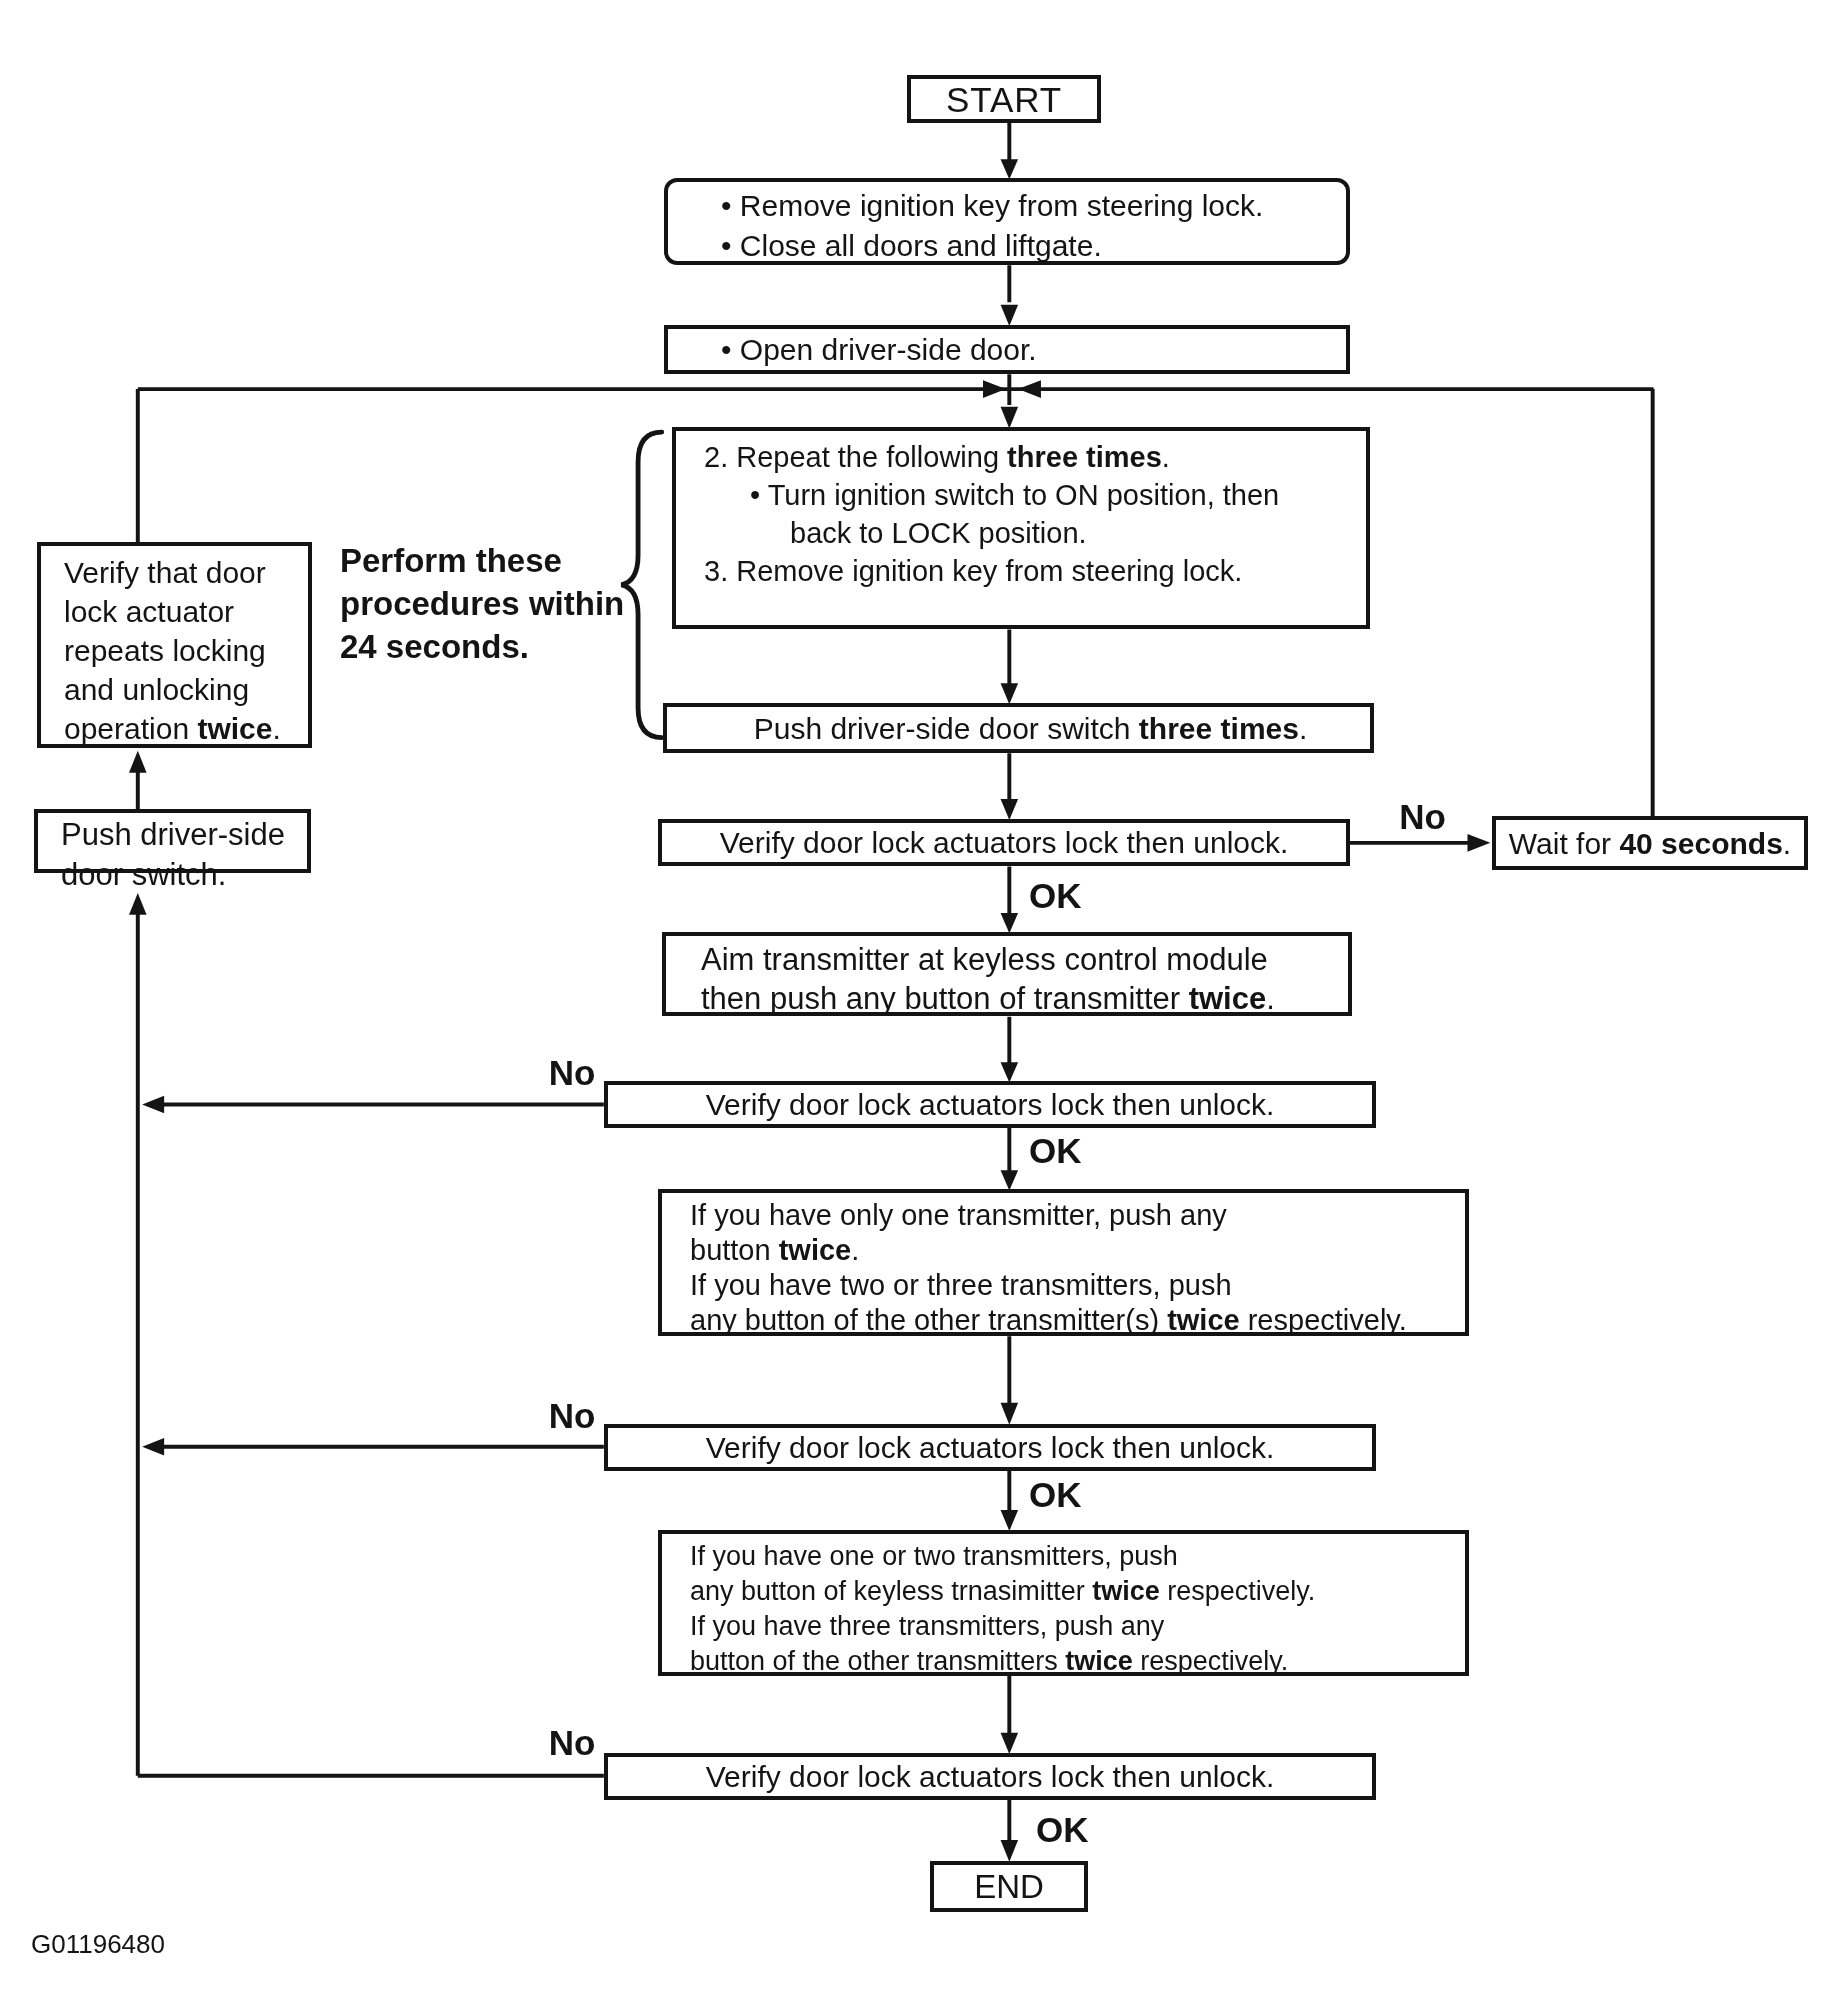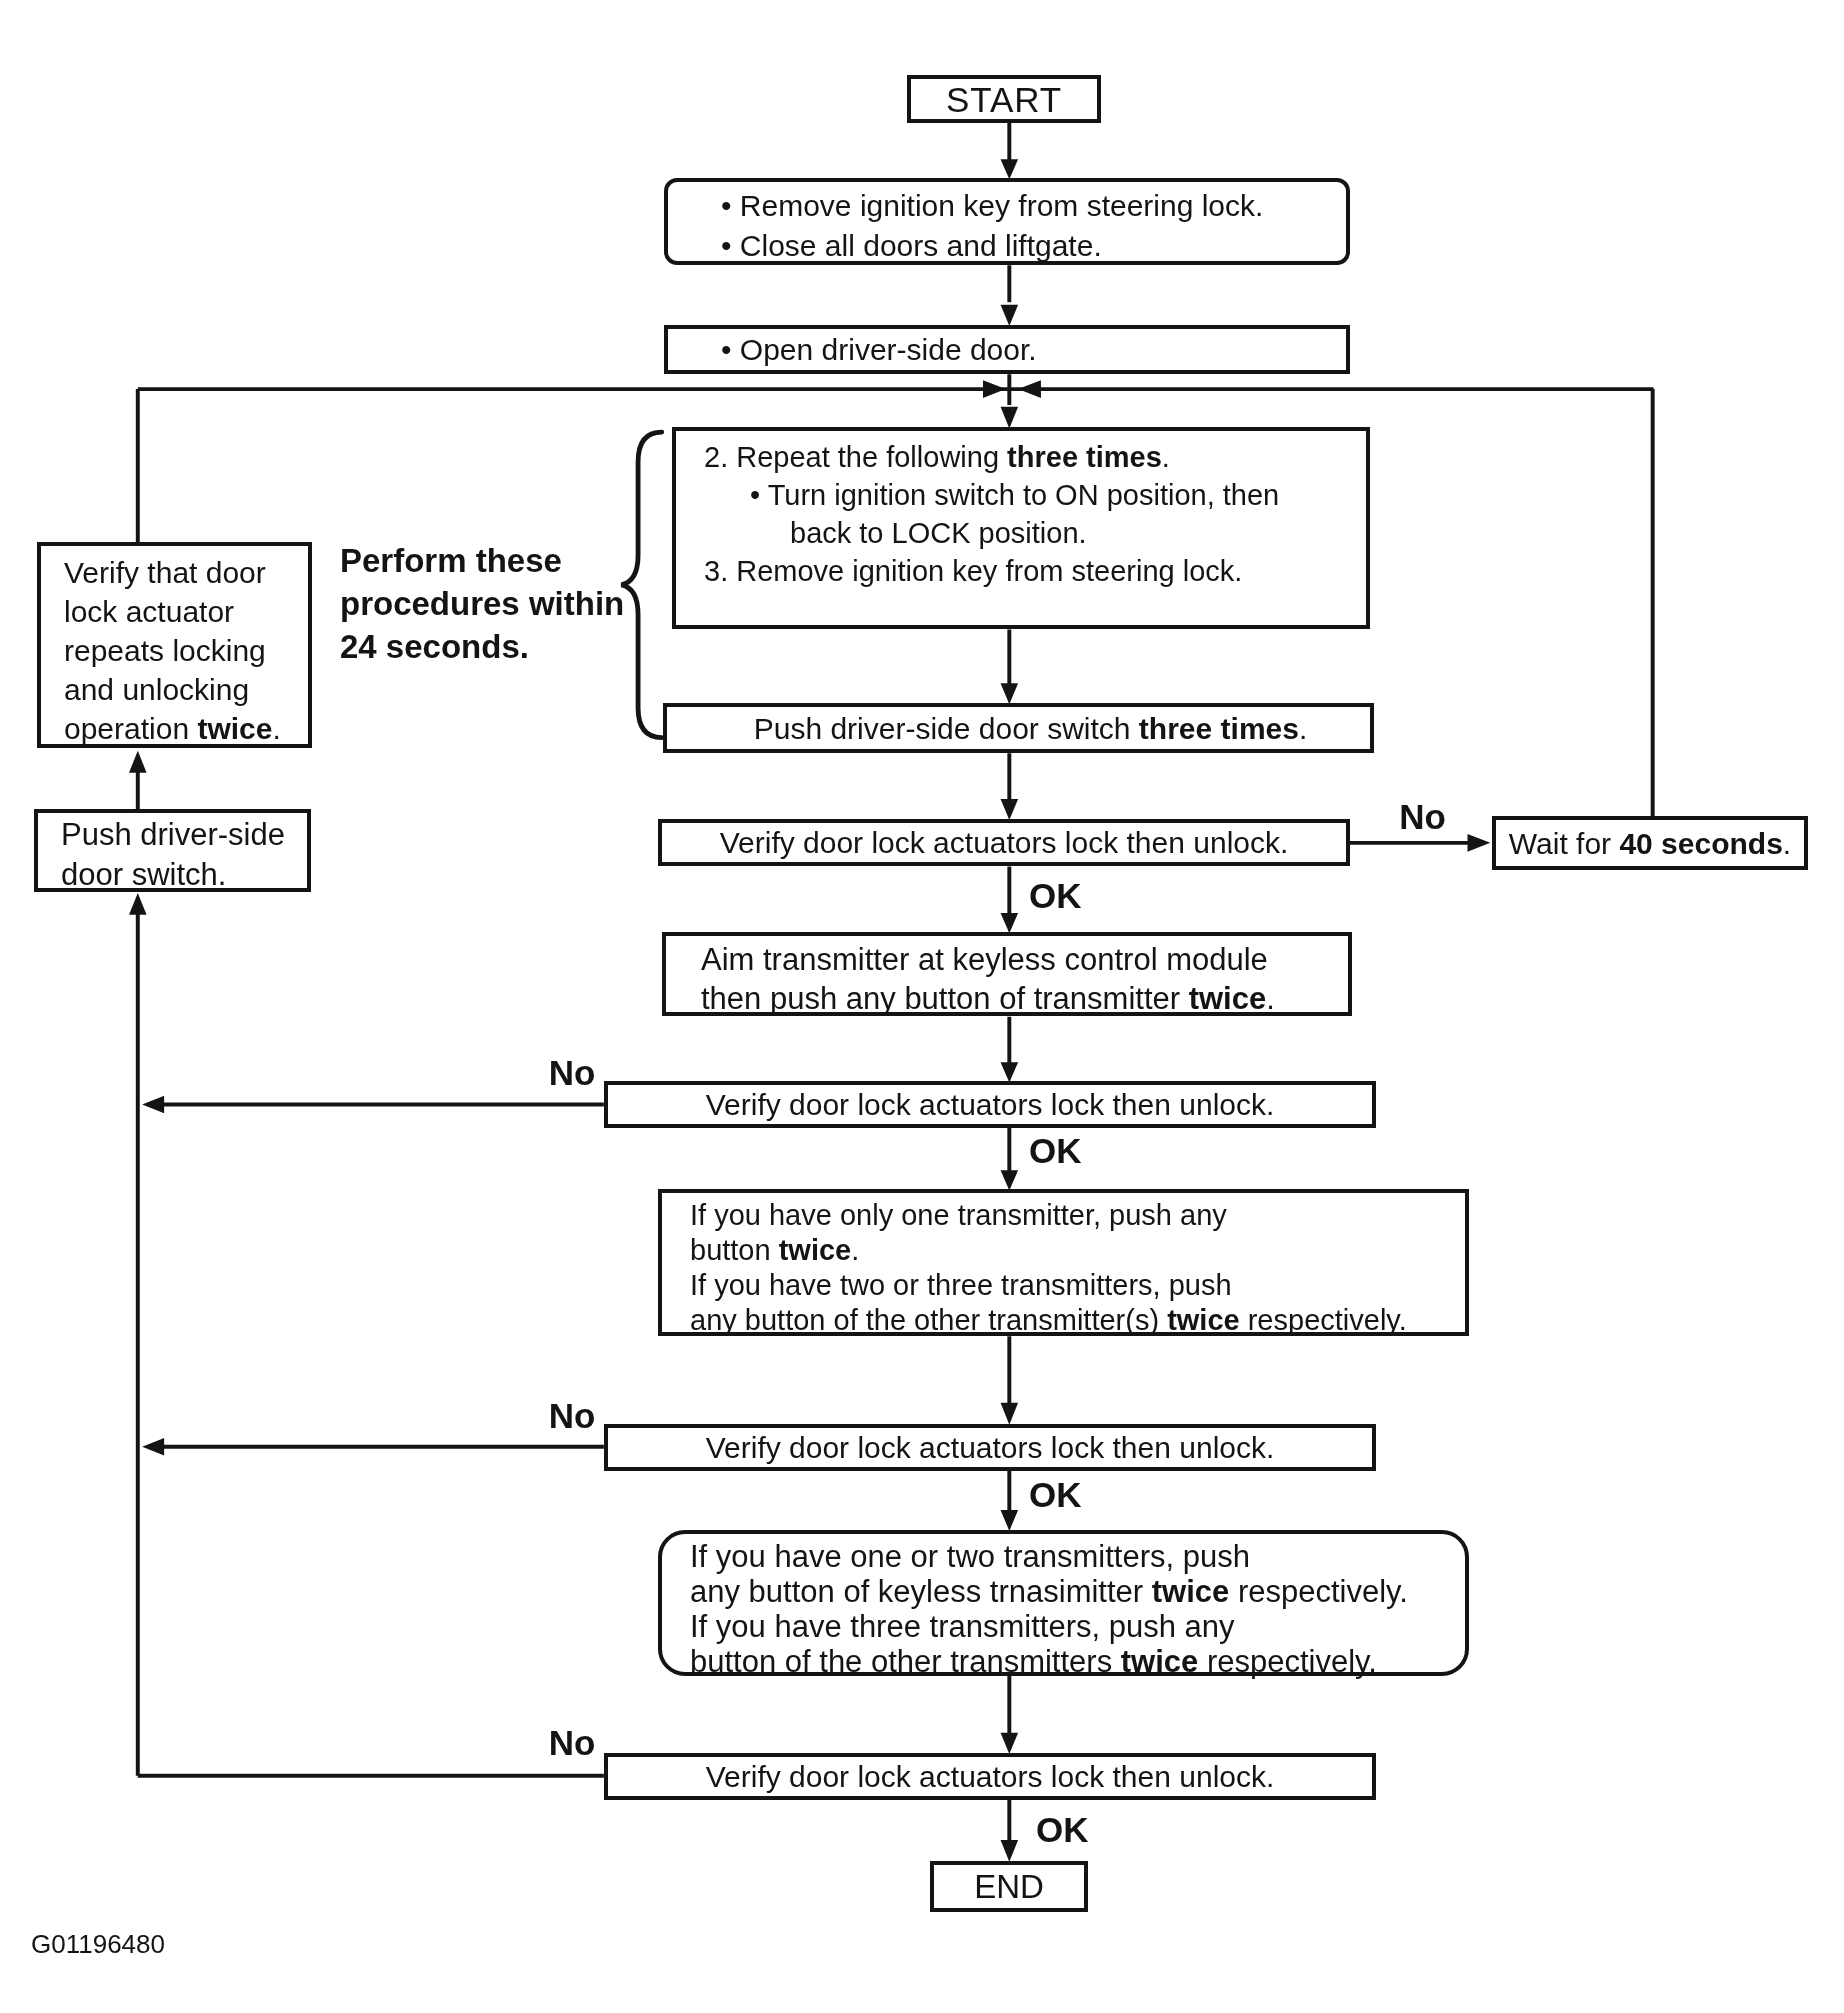--- a/index.html
+++ b/index.html
@@ -19,29 +19,29 @@
   .lbl { position:absolute; font-weight:bold; font-size:35px; color:var(--ink); }
   
   #n-start { left:907px; top:75px;  width:194px; height:48px; font-size:35px; letter-spacing:0.9px; }
   #n-prep  { left:664px;  top:178px; width:686px; height:87px; padding:4.4px 0 0 53px; line-height:40px;border-radius:13px; }
   #n-open  { left:664px;  top:325px; width:686px; height:49px; padding-left:53px; display:flex; align-items:center; }
   #n-steps { left:672px;  top:427px; width:698px; height:202px; padding:7px 0 0 28px; font-size:29px; line-height:38px; }
   #n-steps .ind1 { padding-left:46px; }
   #n-steps .ind2 { padding-left:86px; }
   #n-note  { position:absolute; left:340px; top:539px; width:312px; font-weight:bold; font-size:33px; line-height:43px; color:var(--ink); }
   #n-repeat{ left:37px;  top:542px; width:275px; height:206px; padding:7px 0 0 23px; line-height:39px; }
-  #n-push  { left:34px;  top:809px; width:277px; height:83px; padding:1.8px 0 0 23px; font-size:31px; line-height:40px; }
+  #n-push  { left:34px;  top:809px; width:277px; height:64px; padding:1.8px 0 0 23px; font-size:31px; line-height:40px; }
   #n-push3 { left:663px; top:703px; width:711px; height:50px;padding-left:24px; }
   #n-ver1  { left:658px; top:819px; width:692px; height:47px; }
   #n-wait  { left:1492px;top:816px; width:316px; height:54px; }
   #n-aim   { left:662px; top:932px;width:690px; height:84px; padding:4.4px 0 0 35px; font-size:31px; }
   #n-ver2  { left:604px; top:1081px;width:772px; height:47px; }
   #n-tx1   { left:658px; top:1189px;width:811px; height:147px; padding:5.3px 0 0 28px; font-size:29px; line-height:35px; }
   #n-ver3  { left:604px; top:1424px;width:772px; height:47px; }
-  #n-tx2   { left:658px; top:1530px;width:811px; height:146px; padding:5.3px 0 0 28px; font-size:31px; line-height:35px;border-radius:27px; }
+  #n-tx2   { left:658px; top:1530px;width:811px; height:146px; padding:5.3px 0 0 28px; font-size:27px; line-height:35px; }
   #n-ver4  { left:604px; top:1753px;width:772px; height:47px; }
   #n-end   { left:930px;top:1861px;width:158px; height:51px; font-size:33px; }
   
   #lb-no-wait { left:1374px; top:797px;  width:97px; text-align:center; }
   #lb-ok-1    { left:1029px; top:876px; }
   #lb-no-1    { left:537px;  top:1053px; width:70px; text-align:center; }
   #lb-ok-2    { left:1029px; top:1131px; }
   #lb-no-2    { left:537px;  top:1396px; width:70px; text-align:center; }
   #lb-ok-3    { left:1029px; top:1475px; }
   #lb-no-3    { left:537px;  top:1723px; width:70px; text-align:center; }

